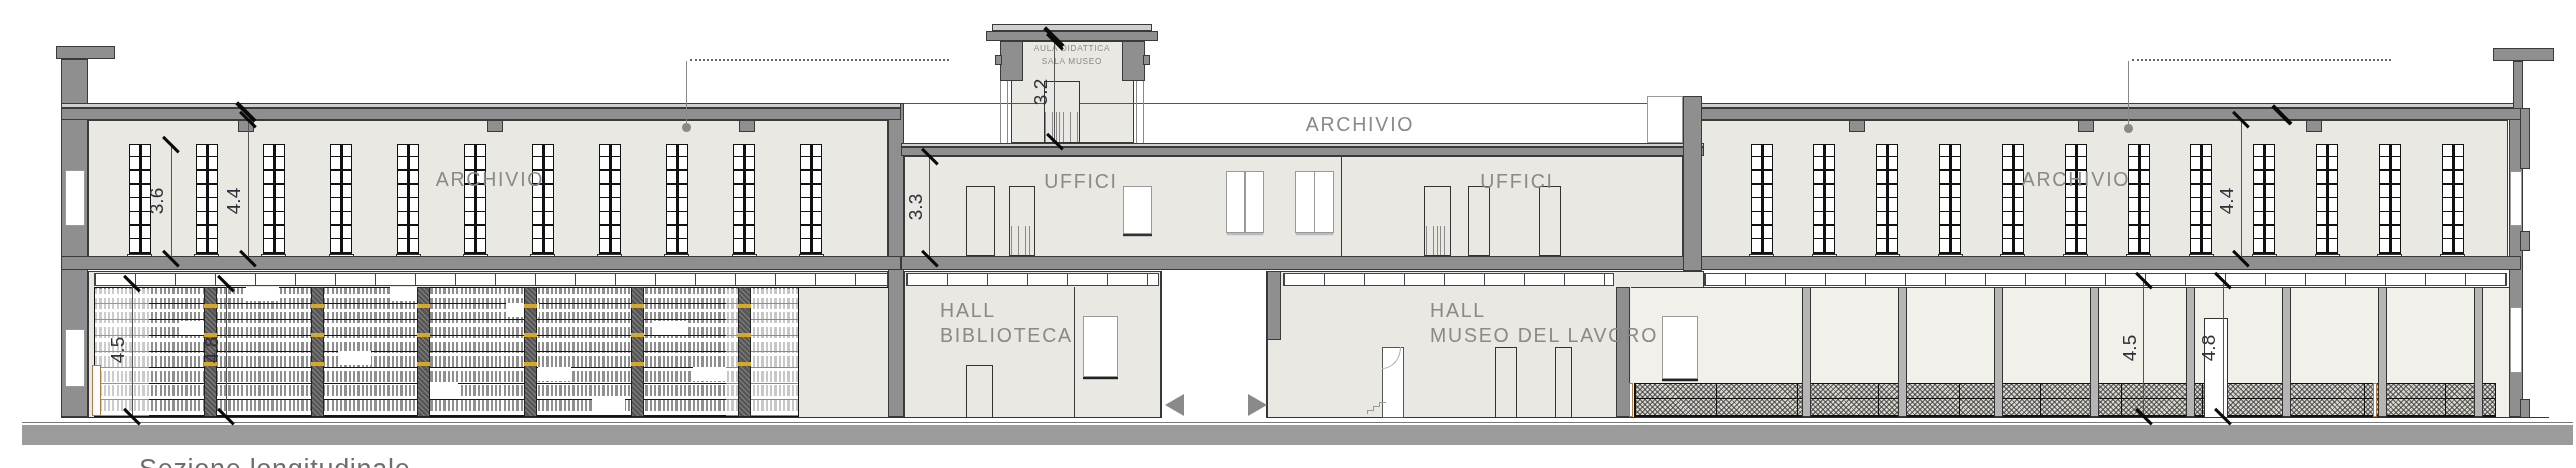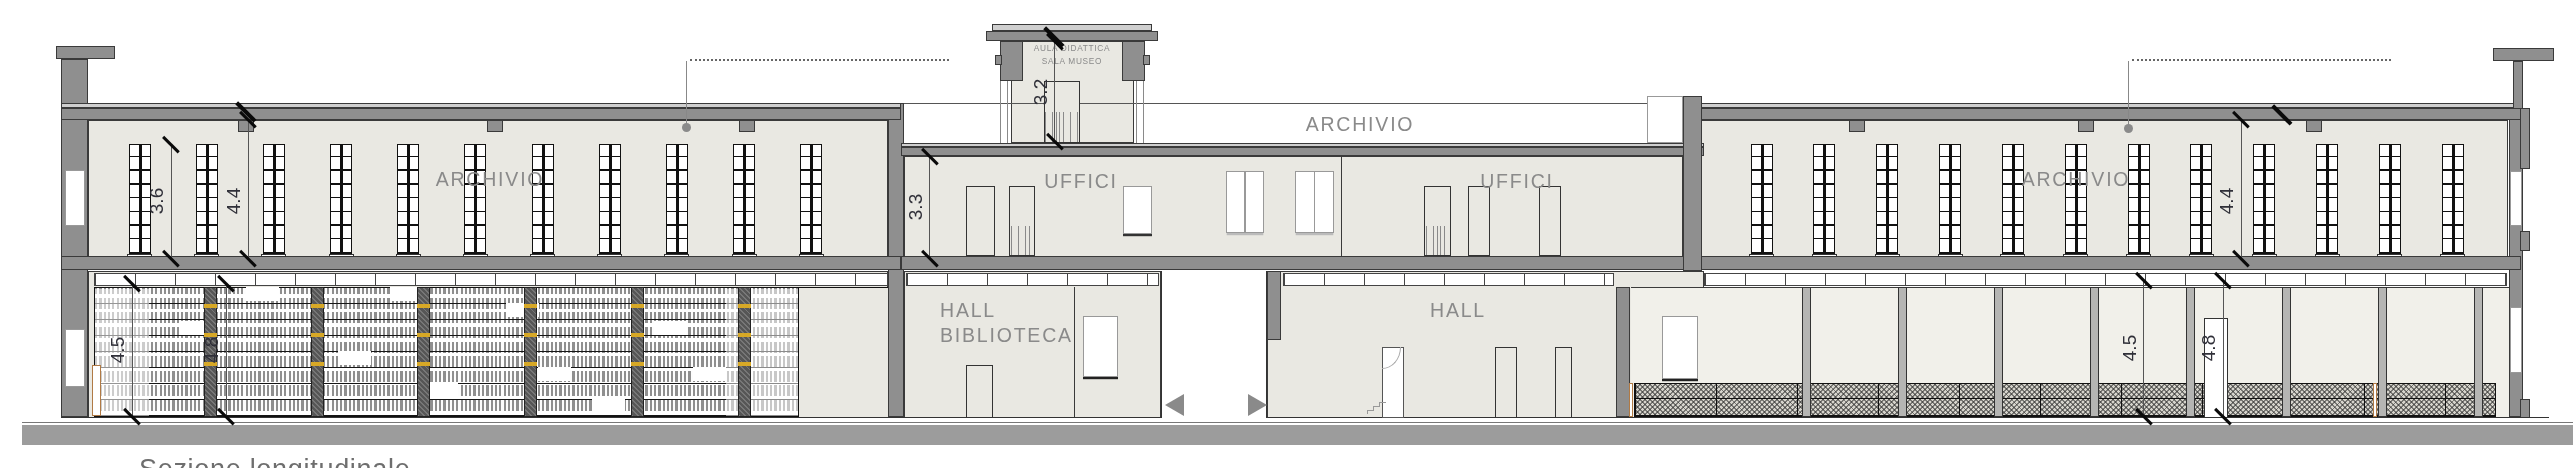--- a/index.html
+++ b/index.html
@@ -43,20 +43,21 @@
   <div class="a lbl" style="left:490px;top:168px;transform:translateX(-50%)"><span>ARCHIVIO</span></div>
   <div class="a lbl" style="left:2076px;top:168px;transform:translateX(-50%)"><span>ARCHIVIO</span></div>
   <div class="a lbl" style="left:1081px;top:170px;transform:translateX(-50%)"><span>UFFICI</span></div>
   <div class="a lbl" style="left:1517px;top:170px;transform:translateX(-50%)"><span>UFFICI</span></div>
   <div class="a lbl" style="left:1360px;top:113px;transform:translateX(-50%)"><span>ARCHIVIO</span></div>
   <div class="a lbl-s" style="left:1072px;top:43px;transform:translateX(-50%)"><span>AULA DIDATTICA</span></div>
   <div class="a lbl-s" style="left:1072px;top:56px;transform:translateX(-50%)"><span>SALA MUSEO</span></div>
   <div class="a lbl" style="left:940px;top:299px;"><span>HALL</span></div>
   <div class="a lbl" style="left:940px;top:324px;"><span>BIBLIOTECA</span></div>
   <div class="a lbl" style="left:1430px;top:299px;"><span>HALL</span></div>
+  <div class="a lbl" style="left:1430px;top:324px;"><span>MUSEO DEL LAVORO</span></div>
   <div class="a caption" style="left:139px;top:454px;"><span>Sezione longitudinale</span></div>
 
 <div class="a wallfill" style="left: 88px; top: 120px; width: 800px; height: 137px; z-index: 1;"></div>
     <div class="a wallfill" style="left: 1701px; top: 120px; width: 807px; height: 137px; z-index: 1;"></div>
     <div class="a wallfill" style="left: 904px; top: 156px; width: 779px; height: 101px; z-index: 1;"></div>
     <div class="a wallfill" style="left: 88px; top: 271px; width: 800px; height: 147px; z-index: 1;"></div>
     <div class="a wallfill" style="left: 904px; top: 271px; width: 257px; height: 147px; z-index: 1;"></div>
     <div class="a wallfill" style="left: 1267px; top: 271px; width: 437px; height: 147px; z-index: 1;"></div>
     <div class="a" style="left: 1631px; top: 287px; width: 878px; height: 130px; z-index: 1; background: rgb(241, 240, 234); border-top: 0.7px solid rgb(58, 58, 58);"></div>
     <div class="a wallfill" style="left: 1011px; top: 41px; width: 123px; height: 102px; z-index: 2;"></div>

